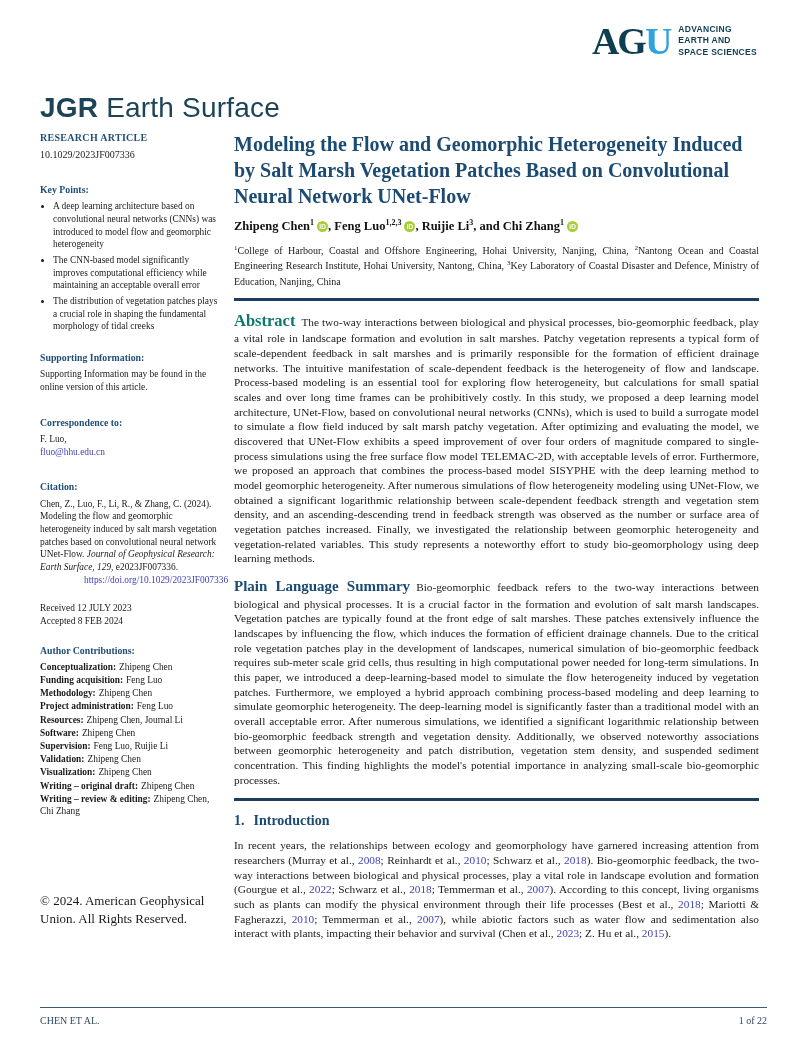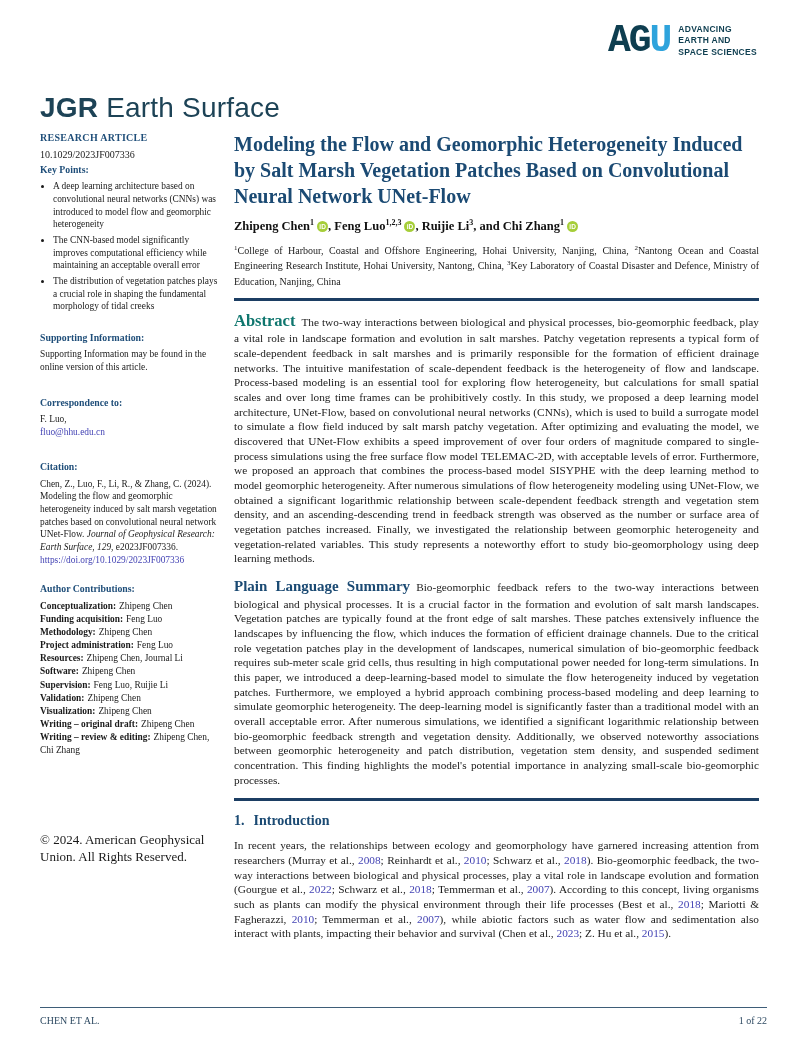--- a/index.html
+++ b/index.html
@@ -7,40 +7,40 @@
   .page {
     position:relative;
     width:799px; height:1049px;
     background:#fff;
     font-family:"Liberation Serif", serif;
     color:#1a1a1a;
     overflow:hidden;
   }
   
   .agu-logo { position:absolute; top:22px; right:42px; display:flex; align-items:center; gap:8px; }
-  .agu-mark { font-family:Liberation Mono, monospace; font-weight:bold; font-size:38px; letter-spacing:-2px; line-height:1; }
+  .agu-mark { font-family:Liberation Serif, serif; font-weight:bold; font-size:38px; letter-spacing:-2px; line-height:1; }
   .agu-mark .dark { color:#0e3e50; }
   .agu-mark .light { color:#2ea3dc; }
   .agu-tag { font-family:"Liberation Sans", sans-serif; font-weight:bold; font-size:8.5px; line-height:1.3; color:#0e3e50; letter-spacing:.3px; }
   .journal-title { position:absolute; top:92px; left:40px; font-family:"Liberation Sans", sans-serif; font-size:28px; color:#1d4356; letter-spacing:.2px; }
   .journal-title .jbold { font-weight:bold; }
   
   .content { position:absolute; top:131px; left:40px; right:40px; display:flex; gap:12px; }
   .sidebar { width:182px; flex:0 0 182px; font-size:9.4px; line-height:1.35; }
   .main { flex:1; min-width:0; }
   
   .artype { color:#1f4e79; font-weight:bold; font-size:10px; letter-spacing:.3px; }
   .doi { font-size:10px; margin-top:3px; color:#222; }
-  .sb-head { color:#1f4e79; font-weight:bold; font-size:9.8px; margin-top:2px; margin-bottom:4px; }
+  .sb-head { color:#1f4e79; font-weight:bold; font-size:9.8px; margin-top:22px; margin-bottom:4px; }
   .kp-list { list-style:disc; padding-left:13px; }
   .kp-list li { margin-bottom:3px; text-align:left; }
   .sb-block { margin-bottom:2px; }
   .linkish { color:#4343b4; }
   .citation-text .italic { font-style:italic; }
-  .citation-text .link { color:#4343b4; }
+  .citation-text .link { color:#4343b4;margin-left:44px; }
   .dates { margin-top:16px; }
   .contrib { margin-bottom:0.5px; }
   .contrib b { margin-right:3px; }
   .copyright { margin-top:74px; font-size:13px; }
   
   .title { color:#1b4a73; font-weight:bold; font-size:20px; line-height:1.3; }
   .authors { margin-top:9px; font-size:12.5px; font-weight:bold; color:#111; }
   .authors sup { font-size:8px; font-weight:bold; }
   .orcid-badge {
     display:inline-block; width:11px; height:11px; border-radius:50%;
@@ -93,20 +93,24 @@
       <div class="sb-head" style="margin-top:18px">Supporting Information:</div>
       <div class="sb-block">Supporting Information may be found in the online version of this article.</div>
 
       <div class="sb-head" style="margin-top:22px">Correspondence to:</div>
       <div>F. Luo,</div>
       <div class="linkish">fluo@hhu.edu.cn</div>
 
       <div class="sb-head" style="margin-top:22px">Citation:</div>
       <div class="citation-text"><span>Chen, Z., Luo, F., Li, R., &amp; Zhang, C. (2024). Modeling the flow and geomorphic heterogeneity induced by salt marsh vegetation patches based on convolutional neural network UNet-Flow. </span><span class="italic">Journal of Geophysical Research: Earth Surface</span><span>, </span><span class="italic">129</span><span>, e2023JF007336. </span><span class="link">https://doi.org/10.1029/2023JF007336</span></div>
 
+      <div class="dates">
+        <div>Received 12 JULY 2023</div>
+        <div>Accepted 8 FEB 2024</div>
+      </div>
 
       <div class="sb-head" style="margin-top:16px">Author Contributions:</div>
       <div>
         <div class="contrib"><b>Conceptualization:</b><span>Zhipeng Chen</span></div>
         <div class="contrib"><b>Funding acquisition:</b><span>Feng Luo</span></div>
         <div class="contrib"><b>Methodology:</b><span>Zhipeng Chen</span></div>
         <div class="contrib"><b>Project administration:</b><span>Feng Luo</span></div>
         <div class="contrib"><b>Resources:</b><span>Zhipeng Chen, Journal Li</span></div>
         <div class="contrib"><b>Software:</b><span>Zhipeng Chen</span></div>
         <div class="contrib"><b>Supervision:</b><span>Feng Luo, Ruijie Li</span></div>

